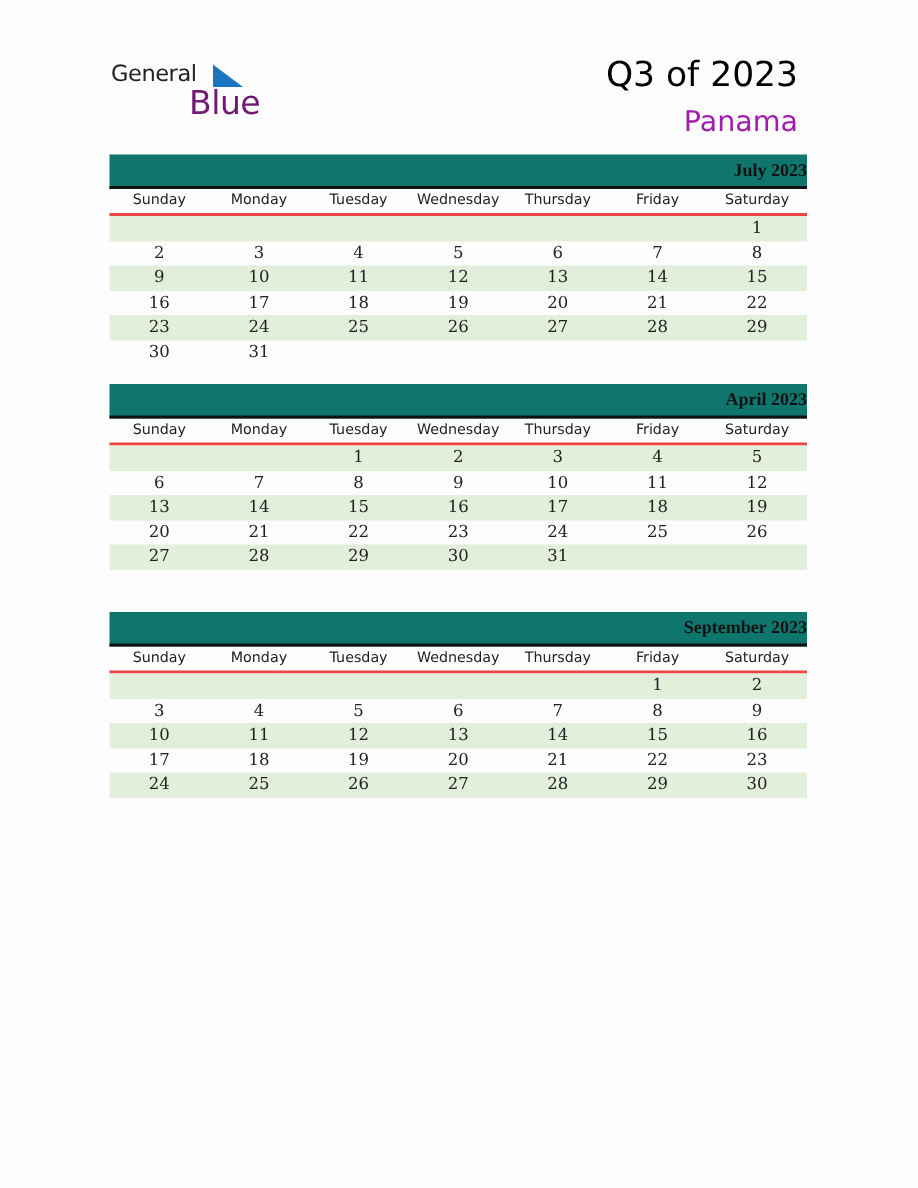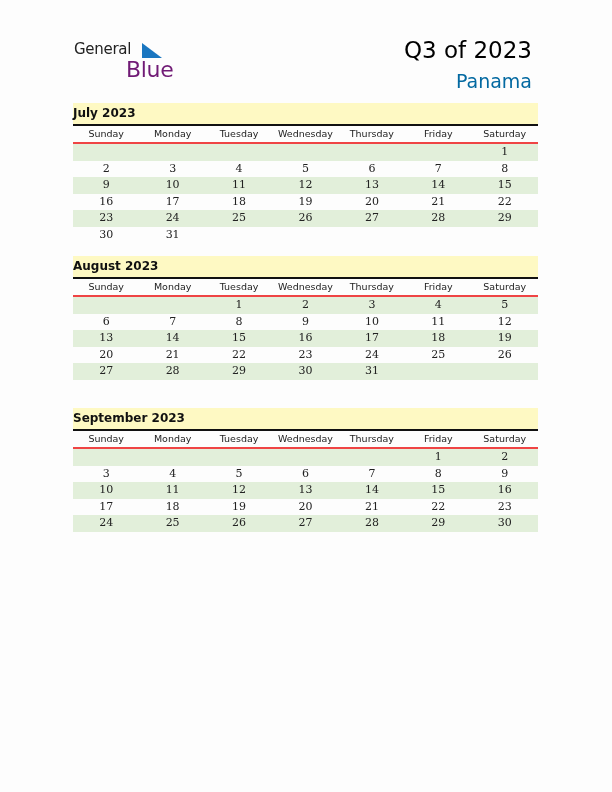--- a/index.html
+++ b/index.html
@@ -7,27 +7,28 @@
     width: 612px; height: 792px; background: #fdfdfd; position: relative;
     font-family: "DejaVu Sans", sans-serif; color: #111;
     overflow: hidden;
   }
   .logo { position: absolute; left: 74px; top: 40px; width: 100px; height: 40px; }
   .logo .general { position: absolute; left: 0; top: 0; font-size: 15px; color: #222; font-family: "DejaVu Sans", sans-serif; letter-spacing: -0.3px; }
   .logo .blue { position: absolute; left: 52px; top: 17px; font-size: 22px; color: #701a75; font-family: "DejaVu Sans", sans-serif; letter-spacing: -0.3px; }
   .logo .tri { position: absolute; left: 68px; top: 3px; width: 0; height: 0;
     border-bottom: 15px solid #1a76c0; border-right: 20px solid transparent; }
   .title { position: absolute; right: 80px; top: 37px; font-size: 23px; color: #000000; text-align: right; }
-  .subtitle { position: absolute; right: 80px; top: 70px; font-size: 19px; color: #0369a1; text-align: right; }
+  .subtitle { position: absolute; right: 80px; top: 70px; font-size: 19px; color: #a21caf; text-align: right; }
 
   .month { position: absolute; left: 73px; width: 465px; }
   .month-head {
-    height: 21px; background: #fef9c3; text-align: left;
+    height: 21px; background: #0f766e; text-align: right;
     font-weight: bold; font-size: 12px; line-height: 21px; color: #111;
     border-bottom: 2px solid #111;
+    font-family: Liberation Serif, serif;
   }
   .dow-row { display: flex; height: 16px; border-bottom: 2px solid #ef4444; }
   .dow { flex: 1; text-align: center; font-size: 9.5px; line-height: 16px; color: #222; }
   .week { display: flex; height: 16.5px; }
   .week.shade { background: #e2efda; }
   .day { flex: 1; text-align: center; font-family: "DejaVu Serif", serif; font-size: 11px; line-height: 16.5px; color: #222; }
 </style>
 </head>
 <body>
 
@@ -101,21 +102,21 @@
         <div class="day">30</div>
         <div class="day">31</div>
         <div class="day"></div>
         <div class="day"></div>
         <div class="day"></div>
         <div class="day"></div>
         <div class="day"></div>
       </div>
     </div>
     <div class="month" style="top: 256px;">
-      <div class="month-head">August 2023</div>
+      <div class="month-head">April 2023</div>
       <div class="dow-row">
         <div class="dow">Sunday</div>
         <div class="dow">Monday</div>
         <div class="dow">Tuesday</div>
         <div class="dow">Wednesday</div>
         <div class="dow">Thursday</div>
         <div class="dow">Friday</div>
         <div class="dow">Saturday</div>
       </div>
       <div class="week shade">

